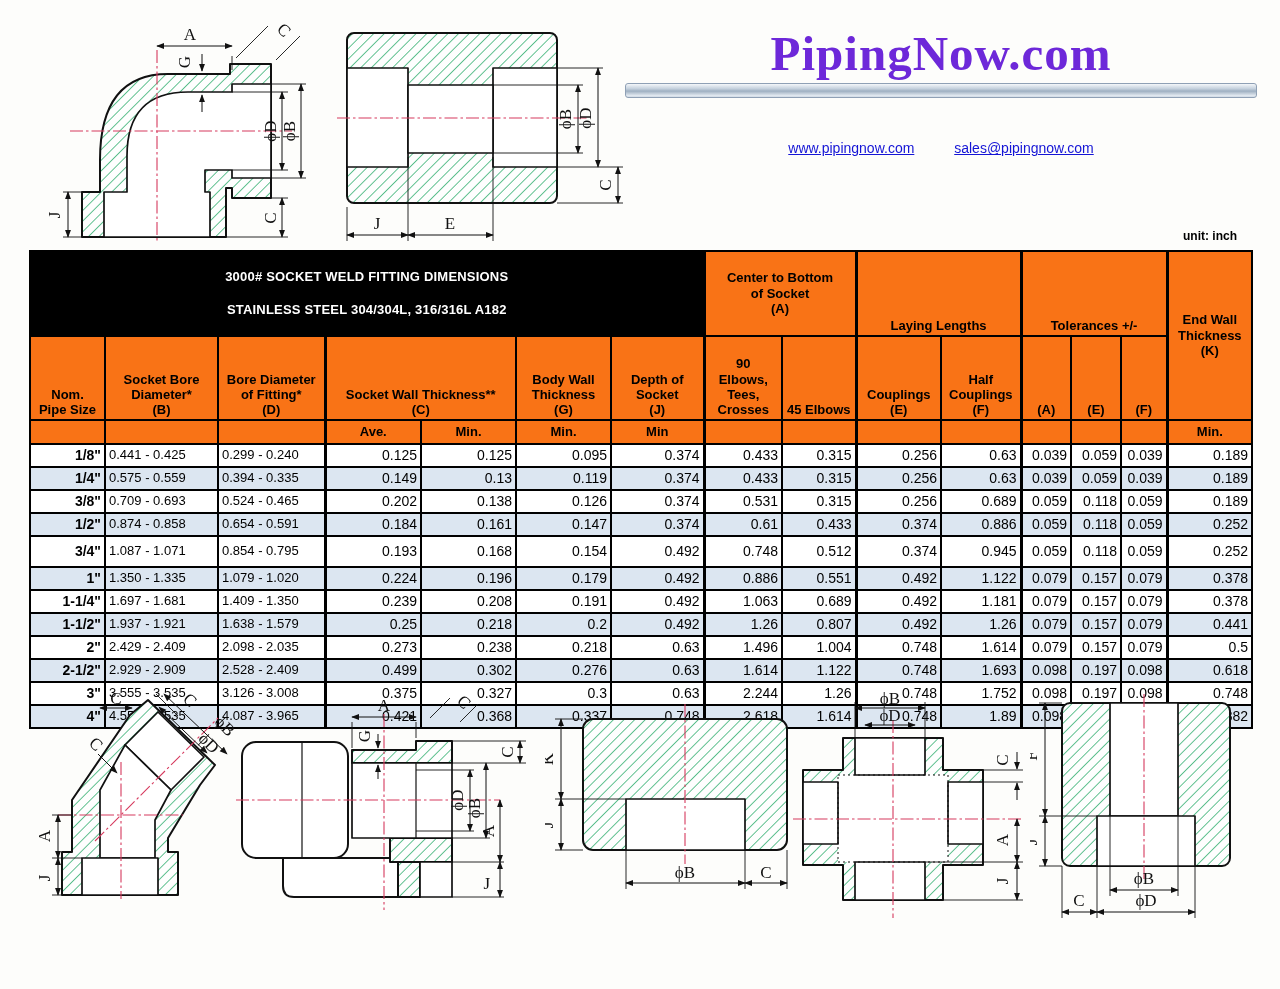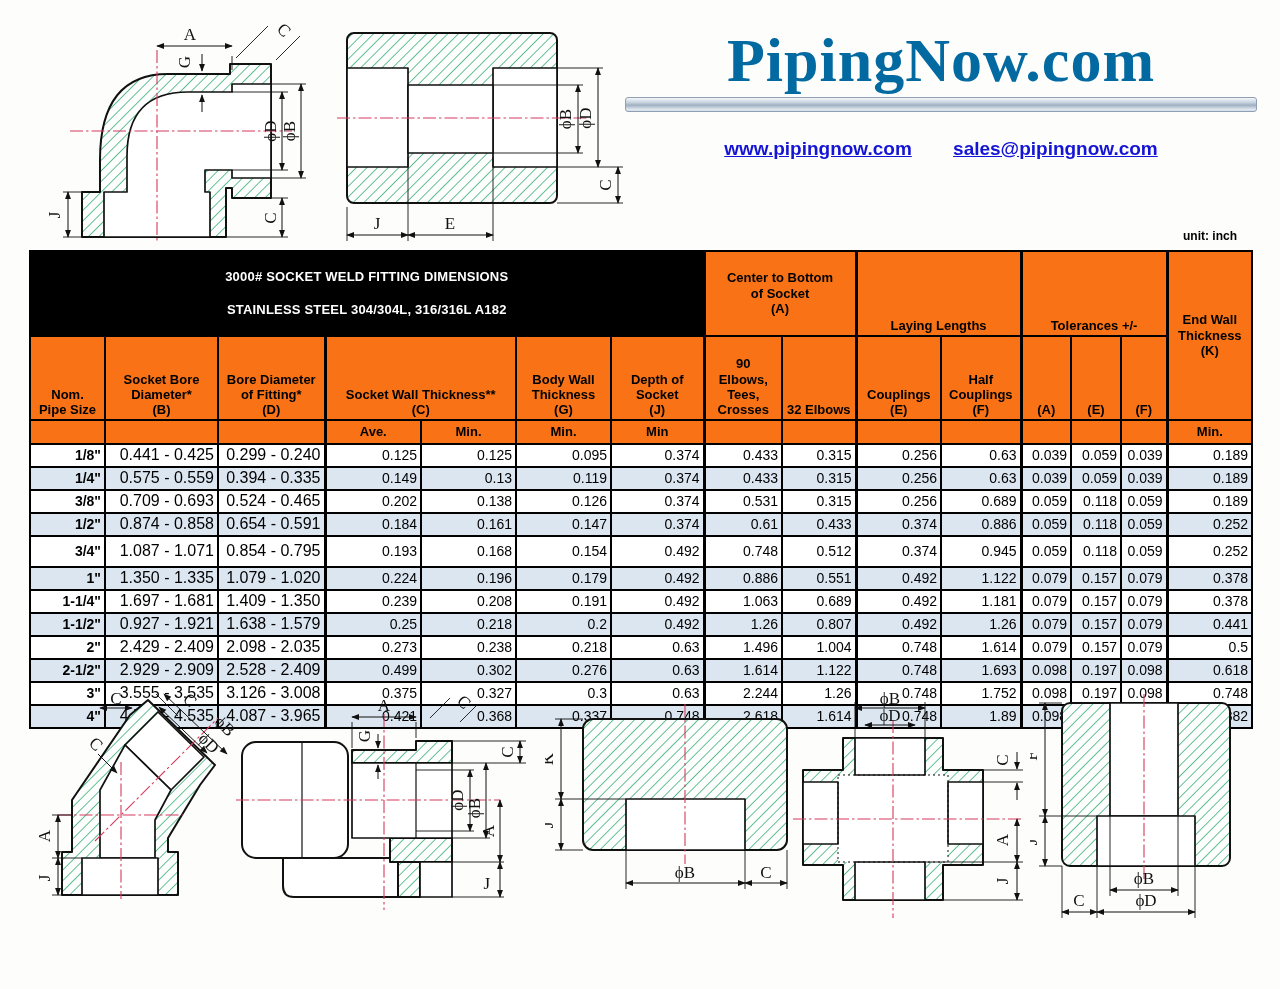--- a/index.html
+++ b/index.html
@@ -1,25 +1,25 @@
 <!DOCTYPE html>
 <html><head>
 <meta charset="utf-8">
 <style>
   html,body{margin:0;padding:0;}
   body{width:1280px;height:989px;position:relative;background:#fdfdfb;overflow:hidden;
        font-family:"Liberation Sans",sans-serif;}
 
   
   .logo-block{position:absolute;left:625px;top:28px;width:632px;text-align:center;}
-  .logo-text{font-family:"Liberation Serif",serif;font-weight:900;font-size:62px;
-             color:#0369a1;letter-spacing:1px;line-height:1.05;}
+  .logo-text{font-family:"Liberation Serif",serif;font-weight:900;font-size:49px;
+             color:#6d28d9;letter-spacing:1px;line-height:1.05;}
   .pipe-bar{margin-top:4px;height:13px;border:1px solid #8fa0b5;border-radius:3px;
             background:linear-gradient(#f4f7fa,#c6d2de 35%,#9fb0c2 55%,#e3eaf1 90%,#cfd9e4);}
-  .links-line{margin-top:26px;font-size:19px;font-weight:bold;}
+  .links-line{margin-top:42px;font-size:14px;font-weight:normal;}
   .links-line a{color:#1414d6;text-decoration:underline;margin:0 18px;}
   .unit-label{position:absolute;left:1035px;top:229px;width:202px;text-align:right;
               font-size:12px;font-weight:bold;color:#000;}
 
   
   .dim-table{position:absolute;left:29px;top:250px;width:1223px;border-collapse:collapse;
              table-layout:fixed;}
   .dim-table th,.dim-table td{border:2px solid #000;overflow:hidden;}
   .dim-table th{background:#f97316;font-size:13px;font-weight:bold;line-height:1.18;
                 white-space:pre-line;padding:1px 2px;text-align:center;vertical-align:bottom;}
@@ -29,21 +29,21 @@
   .title-cell{background:#000 !important;color:#fff;font-size:20px;white-space:normal;
               vertical-align:middle;letter-spacing:.2px;}
   .title-cell .tline{padding:1px 0;}
   th.vmid{vertical-align:middle;}
   th.vbot{vertical-align:bottom;}
   th.sub{height:20px;vertical-align:middle;font-size:13px;}
   .dim-table td{font-size:14px;height:21px;padding:0 3px;line-height:1.05;background:#fff;color:#000;}
   .dim-table tr.alt td{background:#dce6f1;}
   .dim-table tr.tall td{height:29px;}
   td.cell-size{font-weight:bold;text-align:right;}
-  td.cell-range{text-align:right;font-size:16px;}
+  td.cell-range{text-align:left;font-size:13px;}
   td.cell-num{text-align:right;}
   .gl{border-left-width:3px !important;}
   .dim-table td:nth-child(4),.dim-table td:nth-child(8),.dim-table td:nth-child(10),
   .dim-table td:nth-child(12),.dim-table td:nth-child(15){border-left-width:3px;}
 
   
   .drw{position:absolute;}
   .sil{fill:url(#hatch);stroke:#111;stroke-width:2;stroke-linejoin:round;}
   .cav{fill:#fff;stroke:#111;stroke-width:1.7;stroke-linejoin:round;}
   .xpart{fill:#fff;stroke:#111;stroke-width:2;stroke-linejoin:round;}
@@ -185,21 +185,21 @@
       <th>Body Wall
 Thickness
 (G)</th>
       <th>Depth of
 Socket
 (J)</th>
       <th class="gl">90
 Elbows,
 Tees,
 Crosses</th>
-      <th>32 Elbows</th>
+      <th>45 Elbows</th>
       <th class="gl">Couplings
 (E)</th>
       <th>Half
 Couplings
 (F)</th>
       <th class="gl">(A)</th>
       <th>(E)</th>
       <th>(F)</th>
     </tr>
     <tr class="hrow3">
@@ -335,21 +335,21 @@
         <td class="cell-num">0.689</td>
         <td class="cell-num">0.492</td>
         <td class="cell-num">1.181</td>
         <td class="cell-num">0.079</td>
         <td class="cell-num">0.157</td>
         <td class="cell-num">0.079</td>
         <td class="cell-num">0.378</td>
       </tr>
       <tr class="alt ">
         <td class="cell-size">1-1/2"</td>
-        <td class="cell-range">0.927 - 1.921</td>
+        <td class="cell-range">1.937 - 1.921</td>
         <td class="cell-range">1.638 - 1.579</td>
         <td class="cell-num">0.25</td>
         <td class="cell-num">0.218</td>
         <td class="cell-num">0.2</td>
         <td class="cell-num">0.492</td>
         <td class="cell-num">1.26</td>
         <td class="cell-num">0.807</td>
         <td class="cell-num">0.492</td>
         <td class="cell-num">1.26</td>
         <td class="cell-num">0.079</td>

